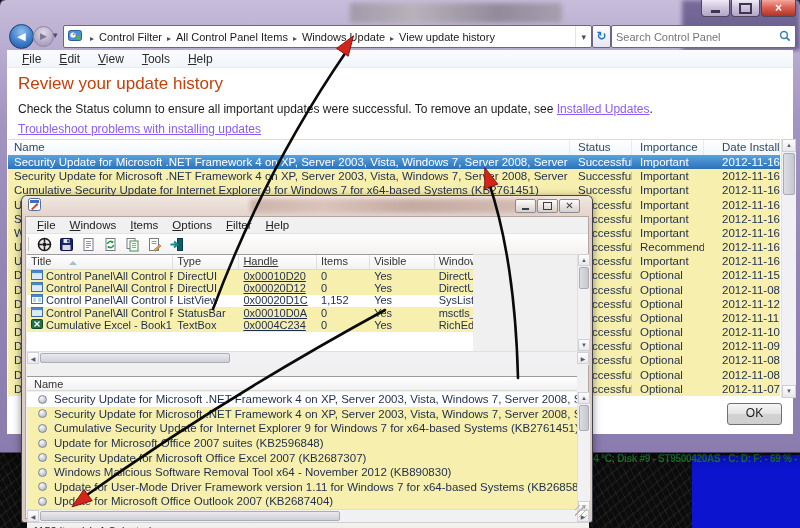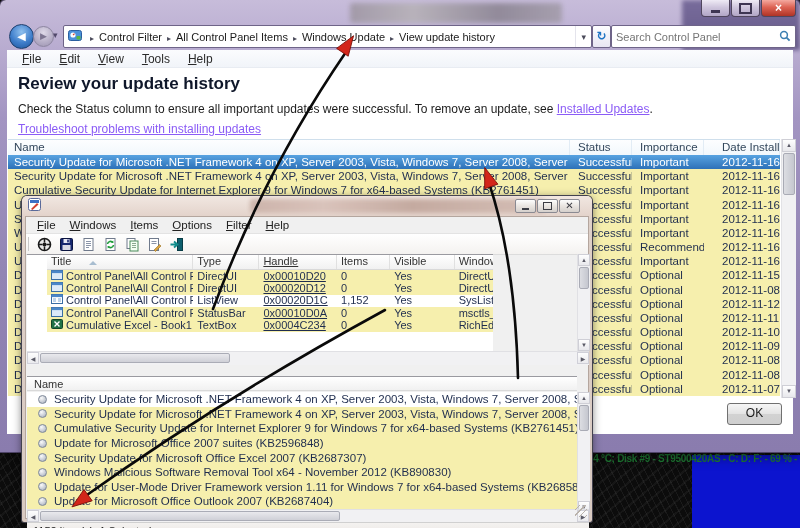--- a/index.html
+++ b/index.html
@@ -39,21 +39,21 @@
   .crumb-dd{margin-left:auto;padding:0 5px;color:#4a4a5a;font-size:9px;border-left:1px solid #e4e4ec;align-self:stretch;display:flex;align-items:center;}
   .refreshbtn{position:absolute;left:592px;top:1px;width:17px;height:21px;background:linear-gradient(#fdfdff,#e8e6f2);border:1px solid #6e6488;border-radius:2px;color:#1f74c4;font-weight:bold;font-size:12px;text-align:center;line-height:20px;}
   .searchbox{position:absolute;left:611px;top:1px;width:183px;height:21px;background:#fff;border:1px solid #6e6488;border-radius:2px;display:flex;align-items:center;}
   .searchbox input{border:none;outline:none;flex:1;color:#7b7b83;font-size:11px;padding:0 4px;font-family:inherit;background:transparent;}
   .search-ico{flex:0 0 auto;margin-right:4px;}
   
   .inner{position:absolute;left:7px;top:50px;width:786px;height:384px;background:#fff;}
   .menubar{height:17px;background:linear-gradient(#fbfcfe,#f1f4f9);border-bottom:1px solid #e8ecf2;display:flex;align-items:center;padding-left:6px;}
   .menu-item{display:inline-block;font-size:12px;color:#2b2b2b;padding:0 9px;}
   .menu-item::first-letter{text-decoration:underline;}
-  .page-heading{position:absolute;left:11px;top:24px;font-size:17px;color:#0f172a;font-weight:bold;}
+  .page-heading{position:absolute;left:11px;top:24px;font-size:17px;color:#c2410c;}
   .page-desc{position:absolute;left:11px;top:52px;font-size:12px;color:#1c1c1c;}
   a.link{color:#8b5cf6;}
   .page-desc .link{text-decoration:underline;}
   .trouble{position:absolute;left:11px;top:72px;font-size:12px;}
   
   .utable-head{position:absolute;left:1px;top:89px;width:772px;height:16px;display:flex;
     background:linear-gradient(#fdfeff,#f1f7fc);border-top:1px solid #cfdfec;border-bottom:1px solid #d8e6f1;font-size:11.5px;color:#33475c;}
   .hc{border-right:1px solid #e2ecf5;box-sizing:border-box;line-height:15px;}
   .c-name{width:562px;padding-left:6px;box-sizing:border-box;overflow:hidden;white-space:nowrap;}
   .c-status{width:62px;padding-left:8px;box-sizing:border-box;overflow:hidden;white-space:nowrap;}
@@ -82,21 +82,21 @@
   .sg-max{width:7px;height:6px;border:1.5px solid #3c3c44;}
   .sg-x{font-size:10px;font-weight:bold;line-height:8px;}
   .sys-body{position:absolute;left:3px;top:20px;width:564px;height:303px;background:#f0f0f0;border:1px solid #b4a69e;box-sizing:border-box;}
   .sys-menubar{height:16px;background:#f0f0f0;display:flex;align-items:center;padding-left:4px;border-bottom:1px solid #e3e3e3;}
   .sys-menu-item{font-size:11.5px;color:#222;padding:0 7px;}
   .sys-menu-item::first-letter{text-decoration:underline;}
   .sys-toolbar{height:20px;background:linear-gradient(#ffffff,#f4f2f0);border-bottom:1px solid #dcdcdc;display:flex;align-items:center;}
   .tb-sep{width:1px;height:14px;background:#c8c8c8;margin:0 4px 0 2px;}
   .tb-ico{width:16px;height:16px;margin:0 3px;display:flex;align-items:center;justify-content:center;}
   
-  .ulist{position:absolute;left:1px;top:37px;width:446px;height:110px;background:#fff;border-top:1px solid #9a9aa0;padding-left:20px;}
+  .ulist{position:absolute;left:1px;top:37px;width:446px;height:110px;background:#fff;border-top:1px solid #9a9aa0;}
   .ulist-head{display:flex;height:14px;background:linear-gradient(#ffffff,#f1f1f1);border-bottom:1px solid #d9d9d9;font-size:11px;color:#333;}
   .uhc{box-sizing:border-box;border-right:1px solid #e0e0e0;line-height:13px;overflow:hidden;white-space:nowrap;}
   .u-title{width:178px;padding-left:4px;position:relative;}
   .sort-asc{display:inline-block;width:0;height:0;border-left:4px solid transparent;border-right:4px solid transparent;border-bottom:4px solid #a8bdd0;margin-left:18px;}
   .u-type{width:80px;padding-left:4px;}
   .u-handle{width:94px;padding-left:4px;text-decoration:underline;}
   .u-items{width:64px;padding-left:4px;}
   .u-visible{width:78px;padding-left:4px;}
   .u-class{width:46px;padding-left:4px;border-right:none;}
   #sys-upper-rows{height:62px;overflow:hidden;}

